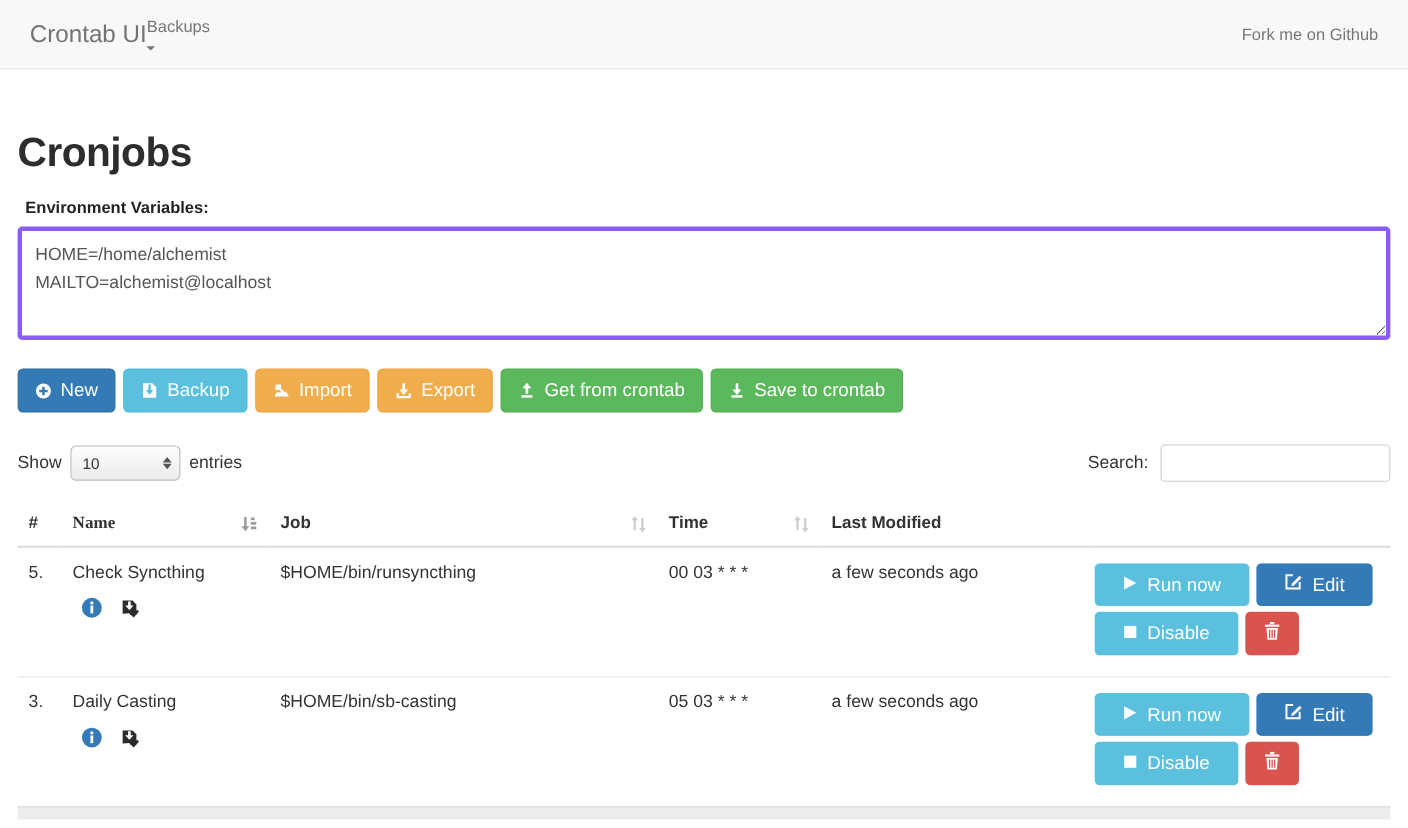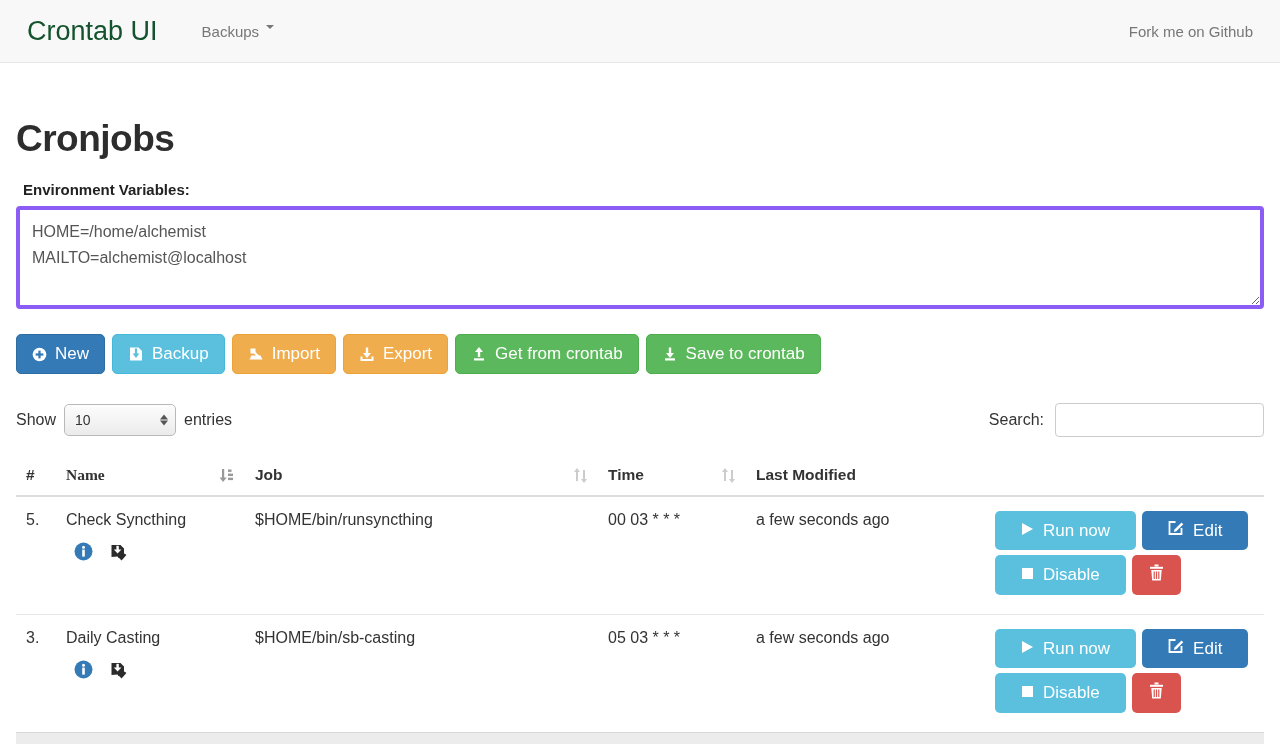--- a/index.html
+++ b/index.html
@@ -9,22 +9,22 @@
     background:#fff; color:#333;
     font-family:"Liberation Sans","DejaVu Sans",sans-serif;
   }
   a { text-decoration:none; cursor:pointer; }
 
   
   .navbar {
     height:63px; background:#f8f8f8; border-bottom:1px solid #e7e7e7;
     display:flex; align-items:center; padding:0 27px;
   }
-  .brand { font-size:27px; color:#14532d; margin-right:44px; }
-  .nav-link { font-size:15px; color:#777; display:inline-flex; gap:7px; }
+  .brand { font-size:22px; color:#737373; }
+  .nav-link { font-size:15px; color:#777; display:inline-flex; gap:7px;flex-direction:column; }
   .caret {
     width:0; height:0; border-left:4px solid transparent; border-right:4px solid transparent;
     border-top:4px solid #777; display:inline-block; margin-top:2px;
   }
   .nav-right { margin-left:auto; font-size:15px; color:#777; }
 
   
   .container { padding:0 16px; }
   h1.page-title { font-size:37px; font-weight:700; color:#2d2d2d; margin:55px 0 21px; letter-spacing:-0.5px; }
   .env-label { font-size:15px; font-weight:700; color:#222; display:block; margin-bottom:8px;margin-left:7px; }
@@ -49,21 +49,21 @@
   .btn-warning { background:#f0ad4e; border-color:#eea236; }
   .btn-success { background:#5cb85c; border-color:#4cae4c; }
   .btn-danger  { background:#d9534f; border-color:#d43f3a; }
 
   
   .controls { margin-top:29px; display:flex; align-items:center; justify-content:space-between; font-size:16px; color:#333; }
   .controls-left { display:flex; align-items:center; }
   .select-wrap { position:relative; margin:0 8px; }
   select.page-size {
     appearance:none; -webkit-appearance:none;
-    width:112px; height:32px; font-size:14px; color:#333;
+    width:100px; height:32px; font-size:14px; color:#333;
     padding:4px 24px 4px 10px; border:1px solid #b9b9b9; border-radius:5px;
     background:linear-gradient(#fdfdfd,#ebebeb);
     font-family:inherit; outline:none;
   }
   .select-arrows {
     position:absolute; right:8px; top:50%; transform:translateY(-50%);
     display:flex; flex-direction:column; gap:1px; pointer-events:none;
   }
   .select-arrows i { width:0; height:0; border-left:4px solid transparent; border-right:4px solid transparent; display:block; }
   .select-arrows i.up   { border-bottom:5px solid #555; }

